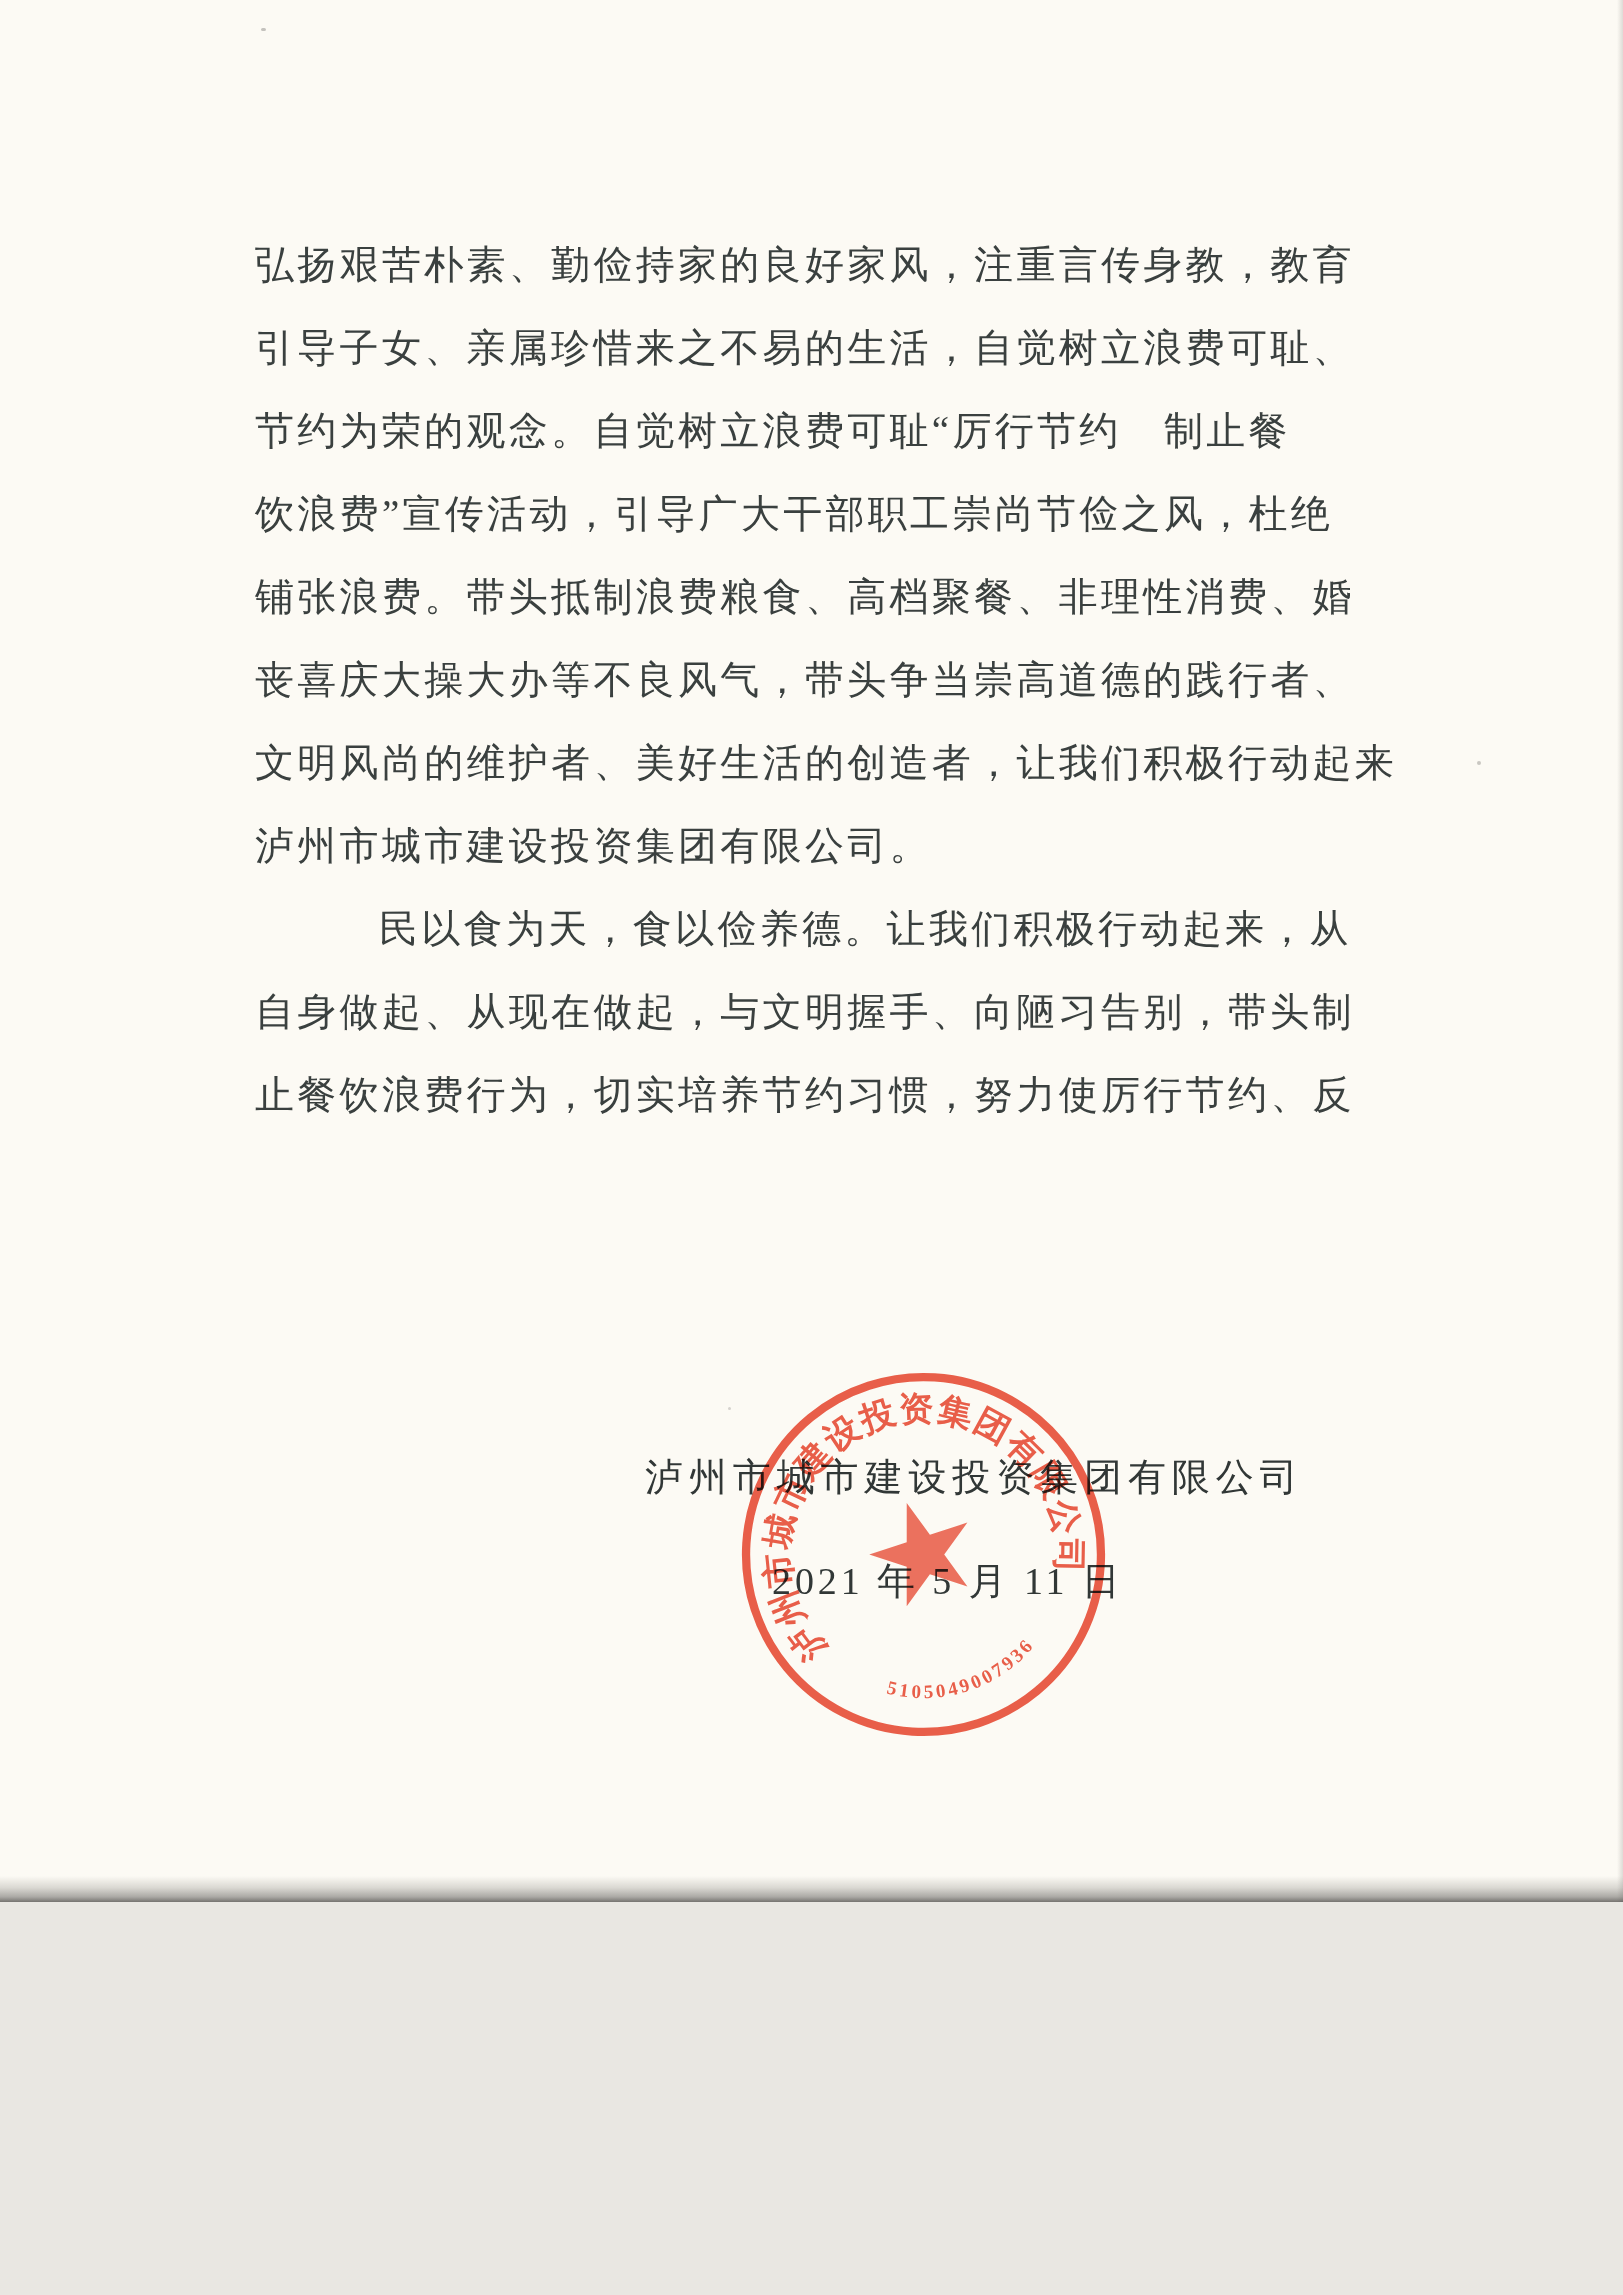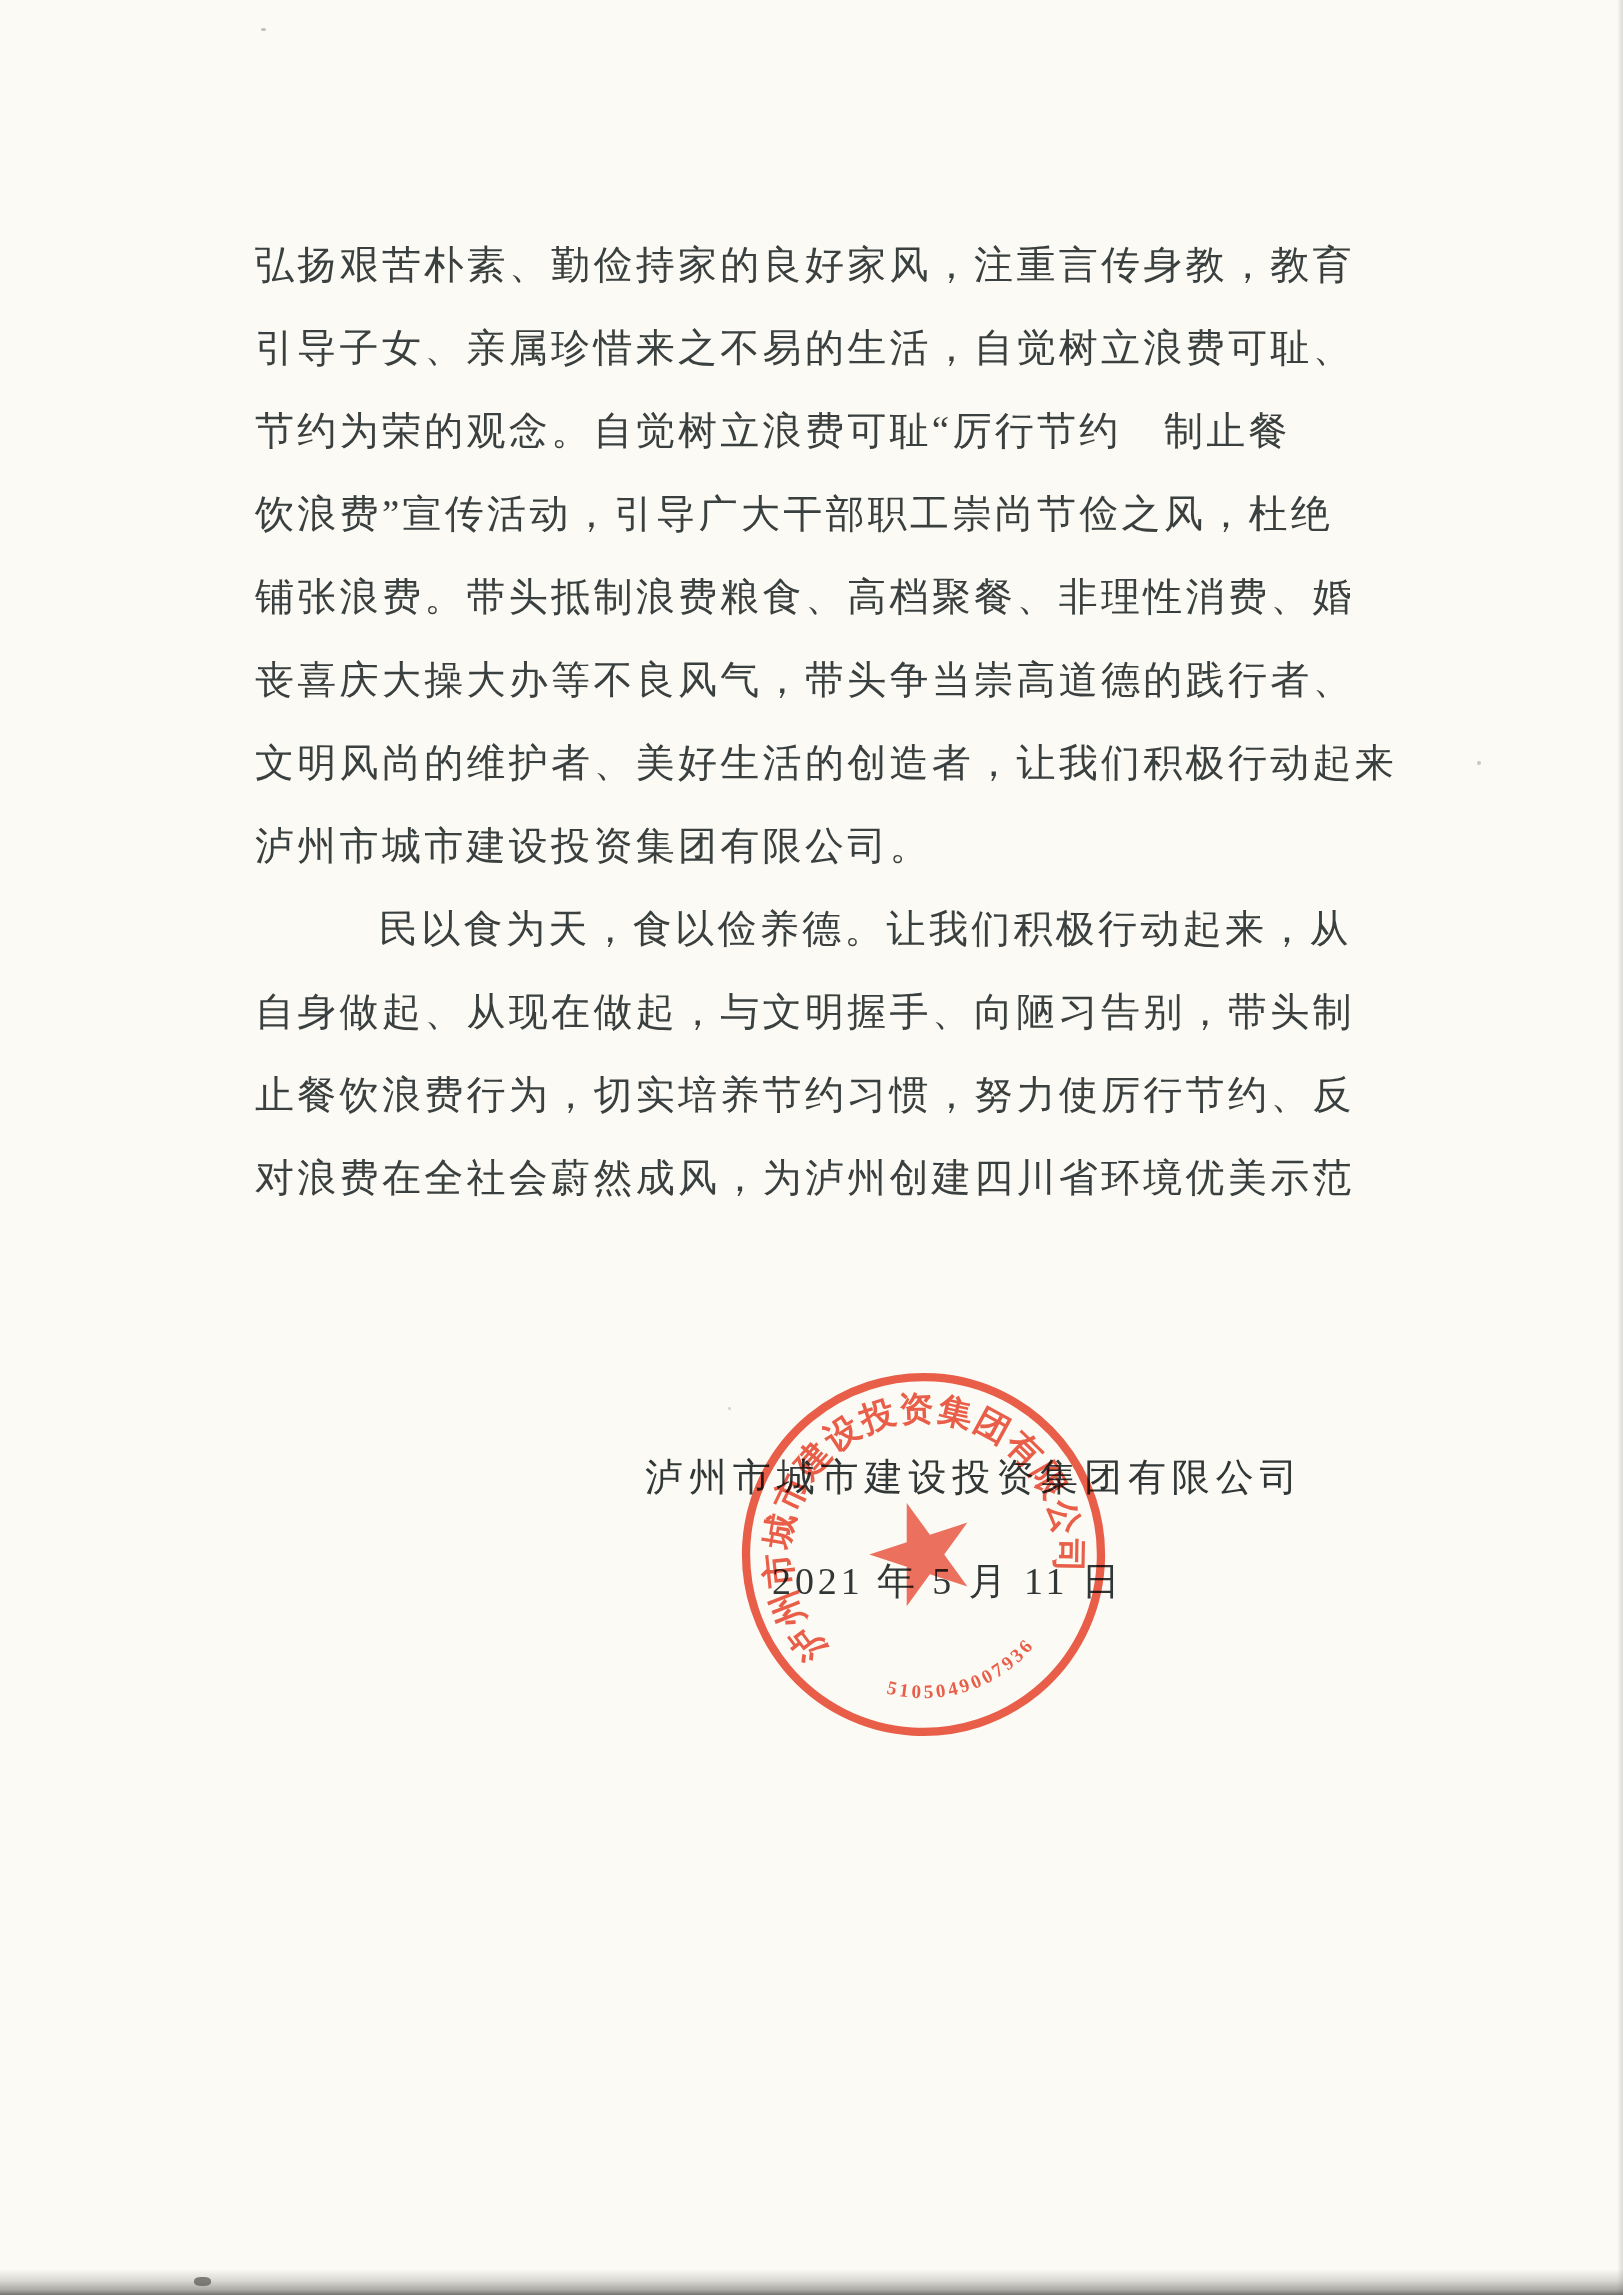--- a/index.html
+++ b/index.html
@@ -3,21 +3,21 @@
 <meta charset="utf-8">
 <style>
   :root{
     --paper:#fcfaf4;
     --ink:#3a403f;
     --seal:#e94f38;
   }
   html,body{margin:0;padding:0;background:#e9e7e2;}
   .page{
     position:relative;
-    width:1623px;height:2295px;
+    width:1623px;height:1902px;
     background:var(--paper);
     overflow:hidden;
     font-family:"Liberation Serif","DejaVu Serif",serif;
   }
   
   .body-text{
     position:absolute;
     left:255px;top:223px;width:1152px;
     color:var(--ink);
     font-size:39px;
@@ -87,21 +87,20 @@
       <div class="body-line">引导子女、亲属珍惜来之不易的生活，自觉树立浪费可耻、</div>
       <div class="body-line">节约为荣的观念。自觉树立浪费可耻“厉行节约　制止餐</div>
       <div class="body-line">饮浪费”宣传活动，引导广大干部职工崇尚节俭之风，杜绝</div>
       <div class="body-line">铺张浪费。带头抵制浪费粮食、高档聚餐、非理性消费、婚</div>
       <div class="body-line">丧喜庆大操大办等不良风气，带头争当崇高道德的践行者、</div>
       <div class="body-line">文明风尚的维护者、美好生活的创造者，让我们积极行动起来</div>
       <div class="body-line">泸州市城市建设投资集团有限公司。</div>
       <div class="body-line indent">民以食为天，食以俭养德。让我们积极行动起来，从</div>
       <div class="body-line">自身做起、从现在做起，与文明握手、向陋习告别，带头制</div>
       <div class="body-line">止餐饮浪费行为，切实培养节约习惯，努力使厉行节约、反</div>
-      <div class="body-line">对浪费在全社会蔚然成风，为泸州创建四川省环境优美示范</div>
     </div>
 
   <div class="signature-company">泸州市城市建设投资集团有限公司</div>
 
   <div class="signature-date">2021 年 5 月 11 日</div>
 
   <div class="seal">
     <svg viewBox="0 0 600 600">
       <defs>
         <path id="arcTop" d="M 102.7 371.8 A 210 210 0 1 1 497.3 371.8" fill="none"></path>

